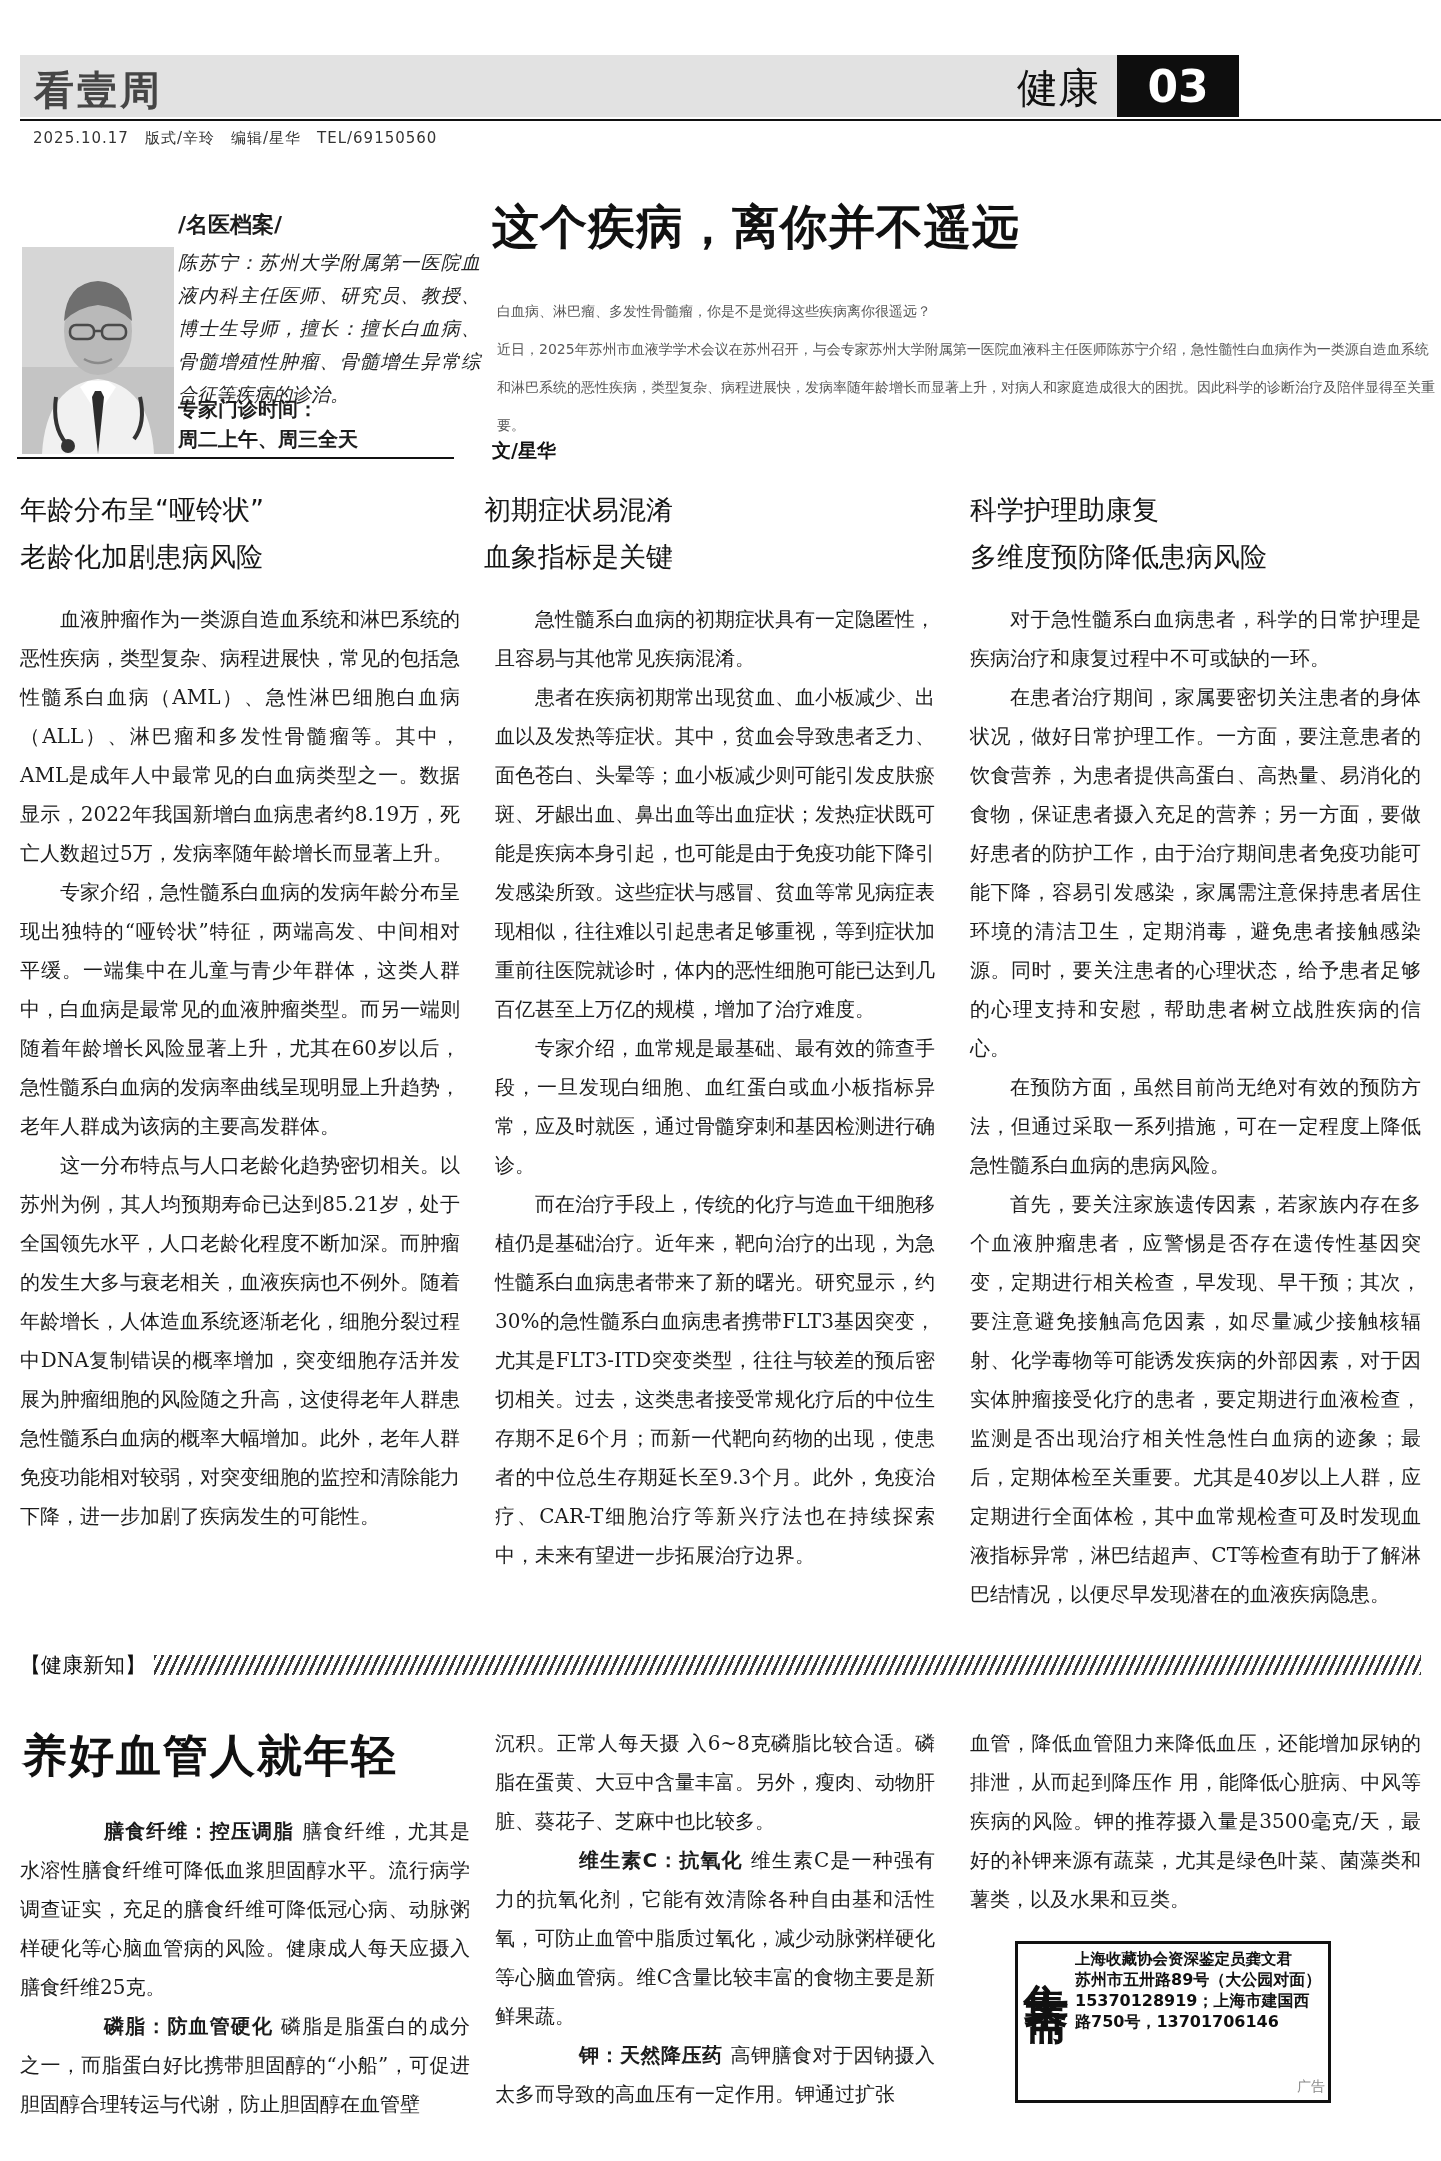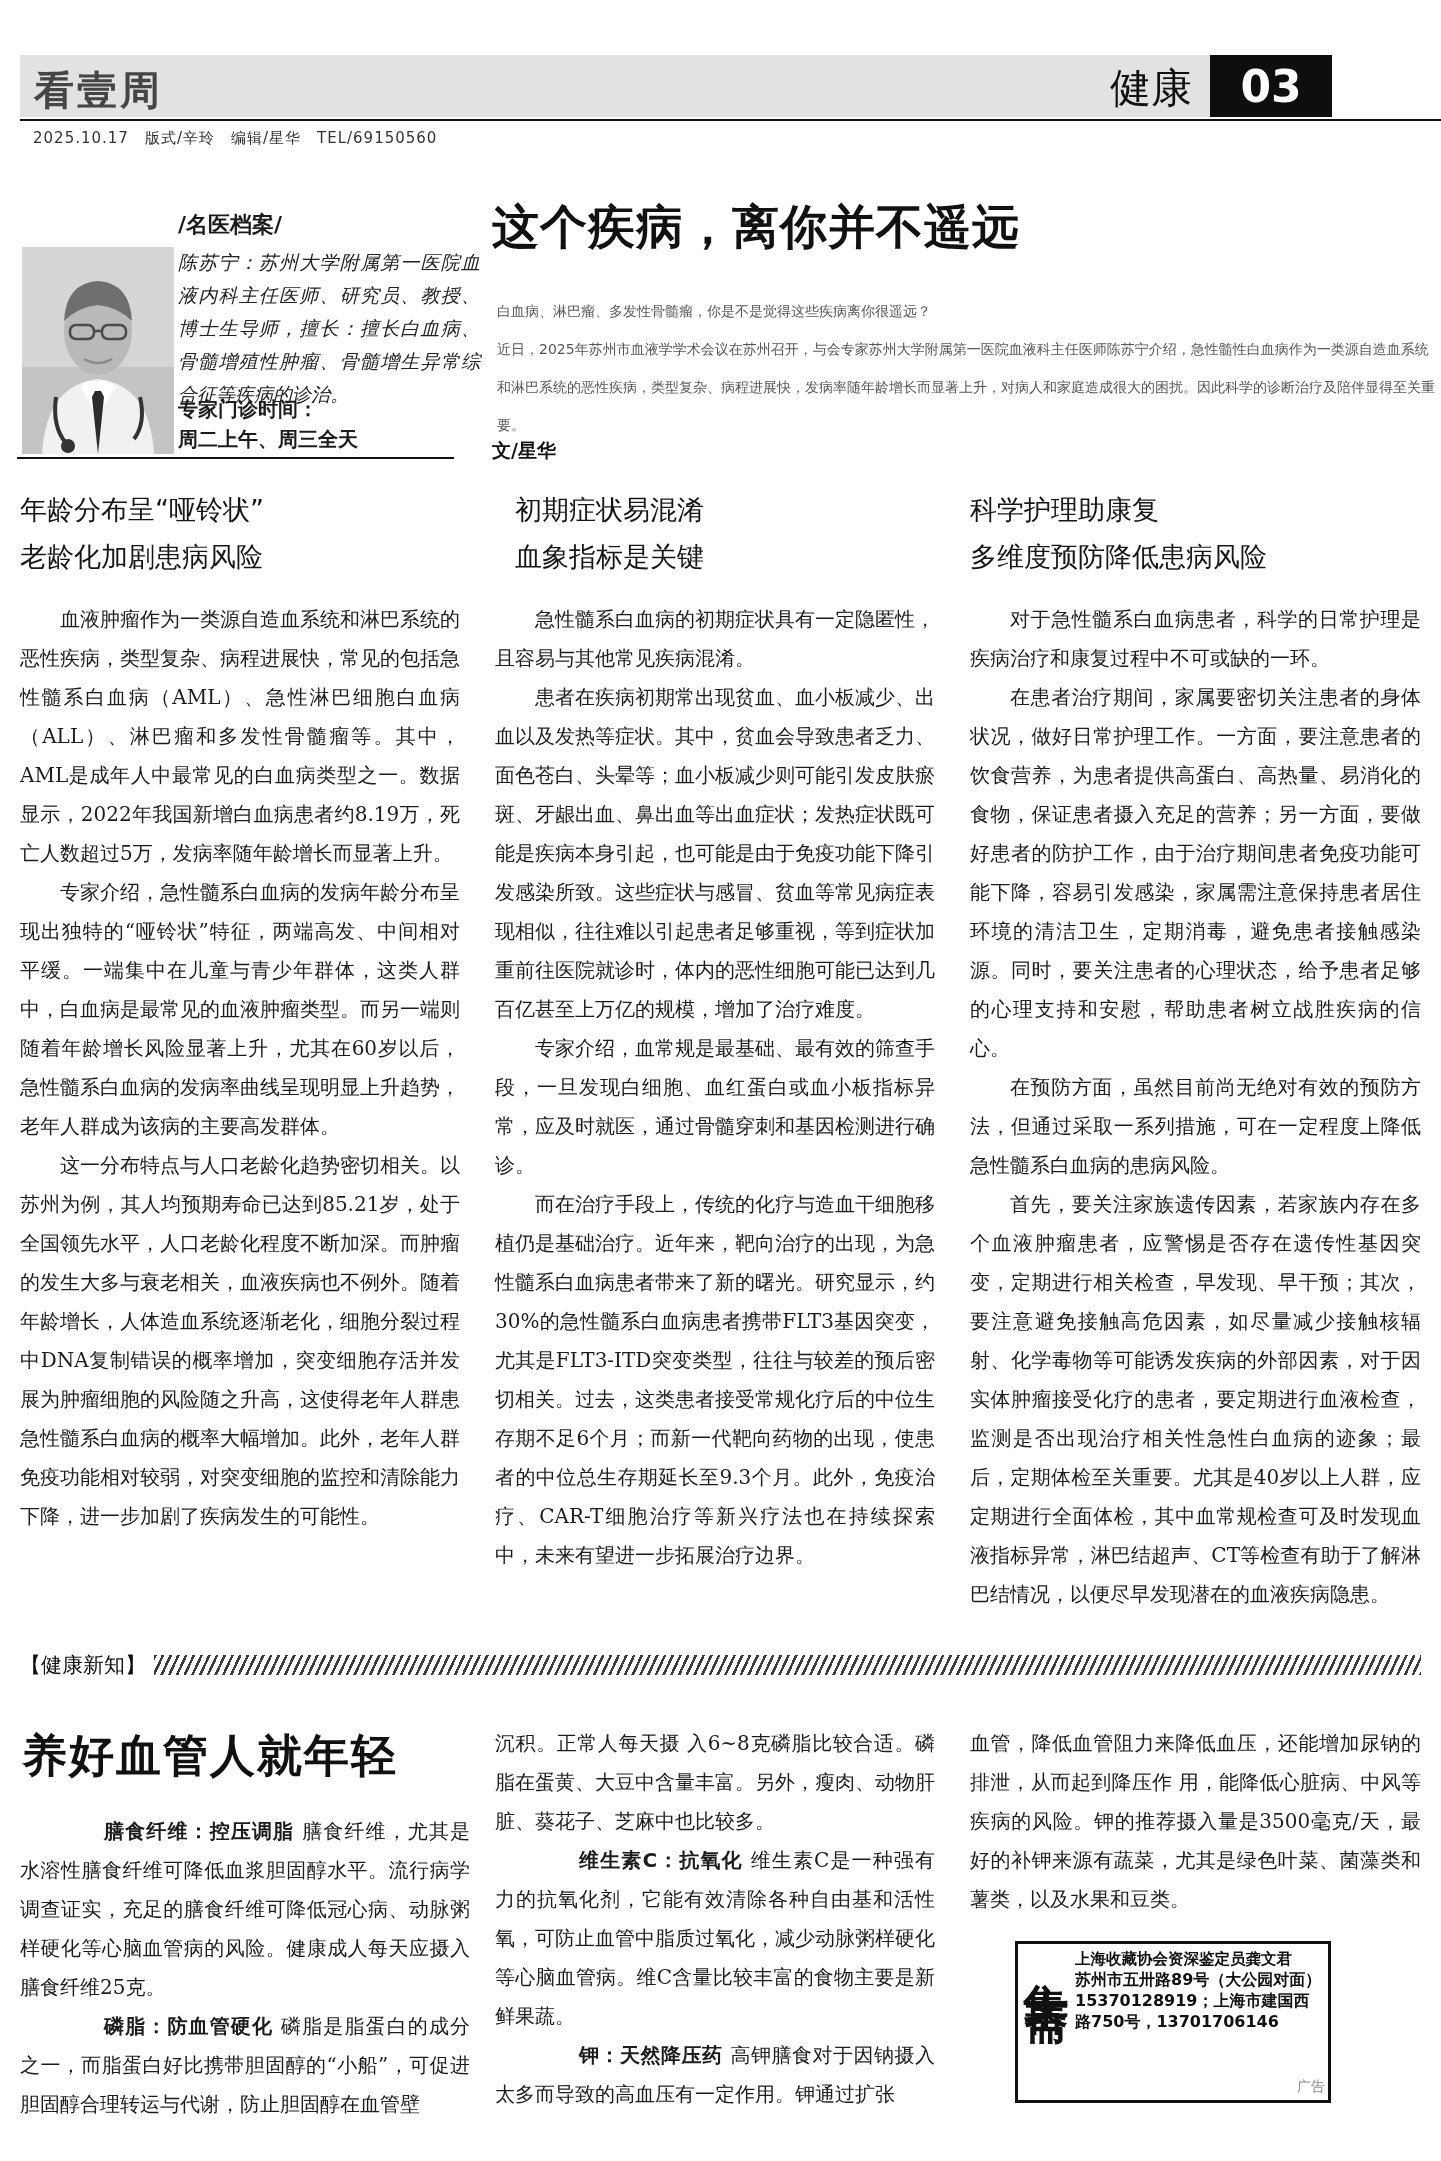--- a/index.html
+++ b/index.html
@@ -2,21 +2,21 @@
 <html><head>
 <meta charset="utf-8">
 <style>
   html,body{margin:0;padding:0;}
   body{
     width:1441px;height:2161px;position:relative;background:#ffffff;
     font-family:"DejaVu Serif","Liberation Serif",serif;color:#1c1c1c;
     overflow:hidden;
   }
   
-  .mast-band{position:absolute;left:20px;top:55px;width:1312px;height:62px;background:#e2e2e2;}
+  .mast-band{position:absolute;left:20px;top:55px;width:1219px;height:62px;background:#e2e2e2;}
   .mast-logo{position:absolute;left:14px;top:8px;font-size:40px;font-weight:900;color:#454545;
     letter-spacing:3px;font-family:"DejaVu Sans","Liberation Sans",sans-serif;}
   .mast-section{position:absolute;right:140px;top:6px;font-size:41px;color:#111;
     font-family:"DejaVu Sans","Liberation Sans",sans-serif;}
   .mast-pagebox{position:absolute;right:0;top:0;width:122px;height:62px;background:#0e0e0e;
     display:flex;align-items:center;justify-content:center;}
   .mast-pagenum{color:#fff;font-size:44px;font-weight:900;
     font-family:"DejaVu Sans","Liberation Sans",sans-serif;}
   .mast-rule{position:absolute;left:20px;top:119px;width:1421px;border-top:2px solid #111;}
   .dateline{position:absolute;left:33px;top:129px;font-size:15px;color:#333;
@@ -116,21 +116,21 @@
 <div class="standfirst">
   <p>白血病、淋巴瘤、多发性骨髓瘤，你是不是觉得这些疾病离你很遥远？</p>
   <p>近日，2025年苏州市血液学学术会议在苏州召开，与会专家苏州大学附属第一医院血液科主任医师陈苏宁介绍，急性髓性白血病作为一类源自造血系统和淋巴系统的恶性疾病，类型复杂、病程进展快，发病率随年龄增长而显著上升，对病人和家庭造成很大的困扰。因此科学的诊断治疗及陪伴显得至关重要。</p>
 </div>
 <div class="byline">文/星华</div>
 
 <div class="subhead" style="left:20px">
   <div>年龄分布呈“哑铃状”</div>
   <div>老龄化加剧患病风险</div>
 </div>
-<div class="subhead" style="left:515px">
+<div class="subhead" style="left:484px">
   <div>初期症状易混淆</div>
   <div>血象指标是关键</div>
 </div>
 <div class="subhead" style="left:970px">
   <div>科学护理助康复</div>
   <div>多维度预防降低患病风险</div>
 </div>
 
 <div class="col c1">
   <p>血液肿瘤作为一类源自造血系统和淋巴系统的恶性疾病，类型复杂、病程进展快，常见的包括急性髓系白血病（AML）、急性淋巴细胞白血病（ALL）、淋巴瘤和多发性骨髓瘤等。其中，AML是成年人中最常见的白血病类型之一。数据显示，2022年我国新增白血病患者约8.19万，死亡人数超过5万，发病率随年龄增长而显著上升。</p>

